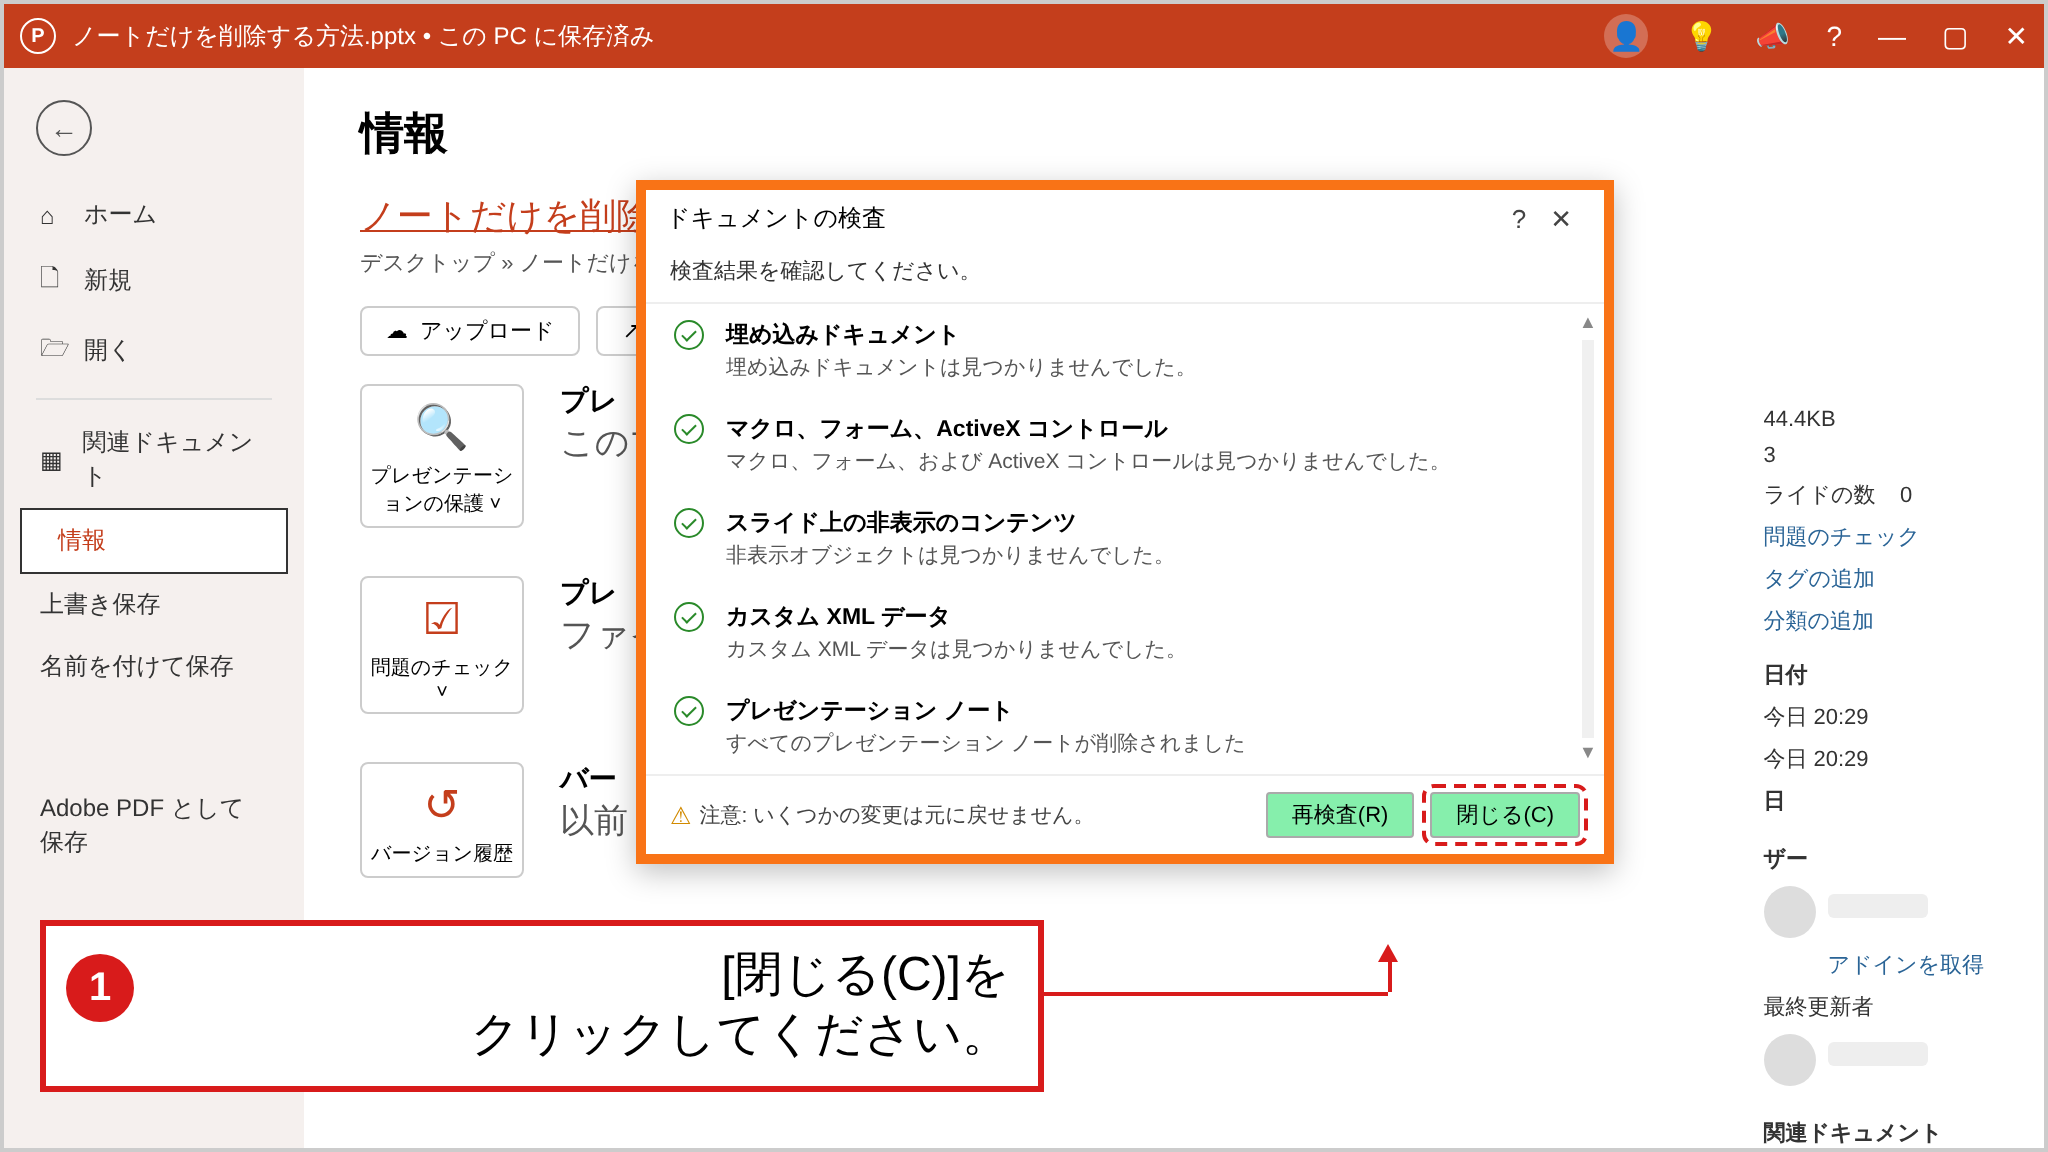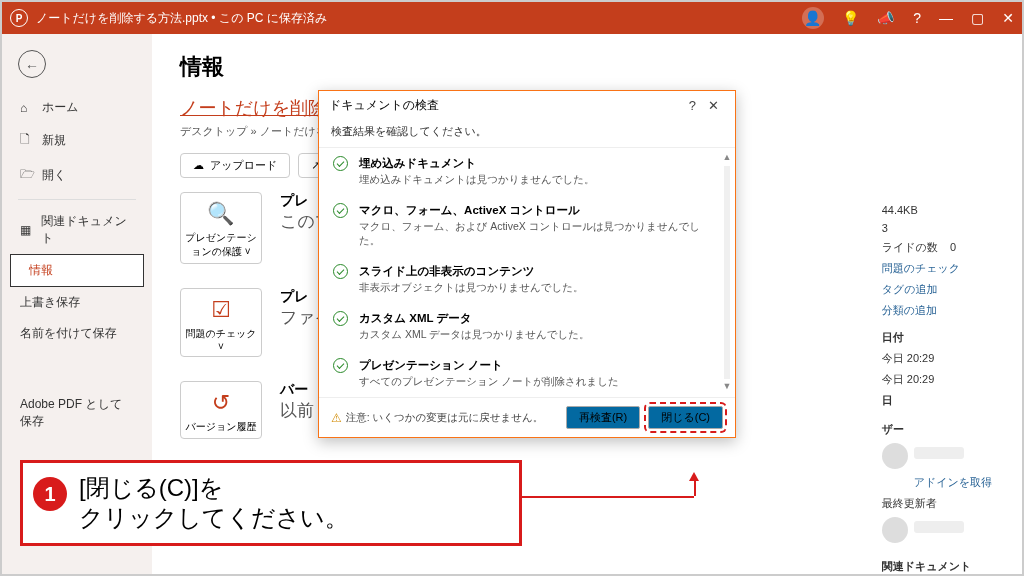--- a/index.html
+++ b/index.html
@@ -27,45 +27,45 @@
 .section-row { display: flex; gap: 18px; margin-bottom: 24px; }
 .big-btn { width: 82px; border: 1px solid #ccc; border-radius: 4px; text-align: center; padding: 8px 2px 4px; font-size: 10px; background:#fff; }
 .big-btn .big-icon { font-size: 22px; color:#c43e1c; display:block; margin-bottom:4px; }
 .section-text .sec-title { font-size: 14px; font-weight: 600; }
 .section-text .sec-desc { font-size: 17px; color:#555; }
 .props { position: absolute; right: 30px; top: 170px; font-size: 11px; color:#333; }
 .props div { margin-bottom: 6px; }
 .props .link { color: #2a6496; }
 .avatar { width:26px; height:26px; border-radius:50%; background:#ddd; display:inline-block; vertical-align:middle; margin-right:6px; }
 
-.dialog { position: absolute; top: 88px; left: 316px; width: 418px; background: #fff; border: 1px solid #f97316; box-shadow: 0 4px 14px rgba(0,0,0,0.25); }
+.dialog { position: absolute; top: 88px; left: 316px; width: 489px; background: #fff; border: 5px solid #f97316; box-shadow: 0 4px 14px rgba(0,0,0,0.25); }
 .dialog-titlebar { display: flex; align-items: center; padding: 6px 10px; font-size: 12px; }
 .dialog-titlebar .dt-title { flex:1; }
 .dialog-titlebar .dt-btn { padding: 0 6px; font-size: 13px; color:#444; }
 .dialog-sub { padding: 4px 12px 8px; font-size: 11px; color:#333; }
 .dialog-body { max-height: 300px; overflow: hidden; border-top: 1px solid #eee; border-bottom:1px solid #eee; position:relative; }
 .insp-item { padding: 8px 16px 8px 40px; position: relative; }
 .insp-item .check { position:absolute; left:14px; top:8px; width:15px; height:15px; border:1.8px solid #2a8a2a; border-radius:50%; }
 .insp-item .check::after { content:""; position:absolute; left:3px; top:4px; width:6px; height:3px; border-left:1.8px solid #2a8a2a; border-bottom:1.8px solid #2a8a2a; transform:rotate(-45deg); }
 .insp-item .it-title { font-size: 11.5px; font-weight: 600; }
 .insp-item .it-desc { font-size: 10.5px; color:#555; margin-top:2px; }
 .dialog-footer { padding: 8px 12px; font-size: 10.5px; display:flex; align-items:center; }
 .dialog-footer .warn { color:#444; display:flex; align-items:center; gap:4px; }
 .dialog-footer .warn-icon { color:#d18a00; font-size:12px; }
 .dialog-buttons { margin-left:auto; display:flex; gap:8px; }
-.dlg-btn { border:1px solid #aaa; padding: 3px 12px; font-size: 11px; background:#0369a1; border-radius:2px; }
+.dlg-btn { border:1px solid #aaa; padding: 3px 12px; font-size: 11px; background:#86efac; border-radius:2px; }
 .dlg-btn.close-btn { outline: 2px dashed #d81b1b; outline-offset: 2px; }
 .scrollbar { position:absolute; right:2px; top:4px; bottom:4px; width:12px; }
 .scrollbar .track { position:absolute; top:14px; bottom:14px; left:3px; right:3px; background:#f0f0f0; }
 .scrollbar .arrow { position:absolute; left:0; right:0; height:12px; text-align:center; font-size:9px; color:#888; }
 .scrollbar .arrow.up{top:0;} .scrollbar .arrow.down{bottom:0;}
 
 .callout { position: absolute; left: 18px; top: 458px; width: 502px; border: 3px solid #d81b1b; background: #fff; padding: 10px 14px 10px 56px; }
 .callout .num { position:absolute; left:10px; top:14px; width:34px; height:34px; border-radius:50%; background:#d81b1b; color:#fff; display:flex; align-items:center; justify-content:center; font-weight:bold; font-size:20px; }
-.callout .txt { font-size: 24px; line-height: 1.25; }
+.callout .txt { font-size: 24px; line-height: 1.25; text-align: right; }
 .arrow-line { position:absolute; border-top:2px solid #d81b1b; }
 .arrow-vert { position:absolute; border-left:2px solid #d81b1b; }
 .arrow-head { position:absolute; width:0; height:0; border-left:5px solid transparent; border-right:5px solid transparent; border-bottom:9px solid #d81b1b; }
 .blur { color: #ccc; background:#eee; border-radius:3px; display:inline-block; width:50px; height:12px; }
 </style>
 </head>
 <body>
 
 <div class="titlebar">
   <span class="pp-icon">P</span>

